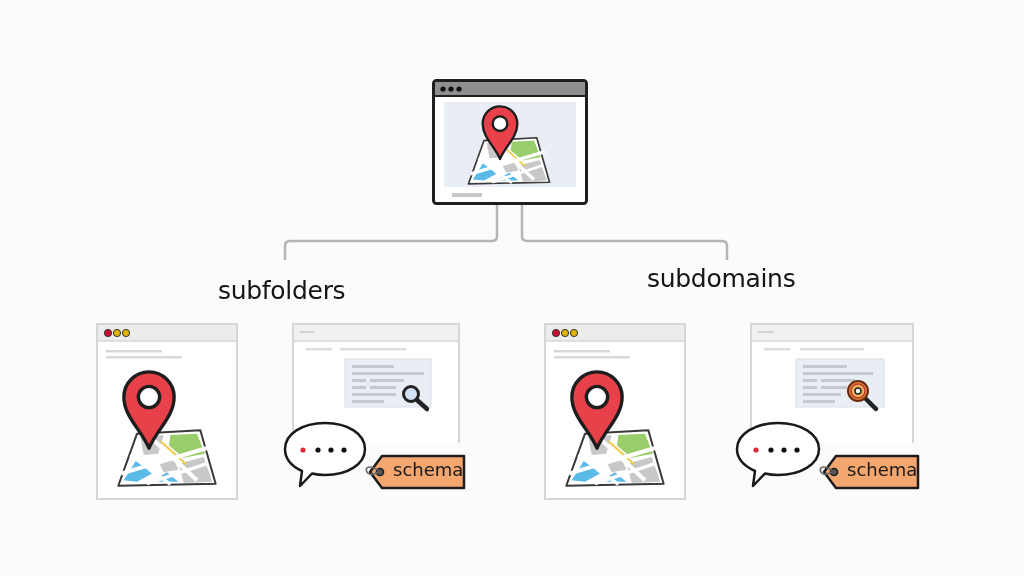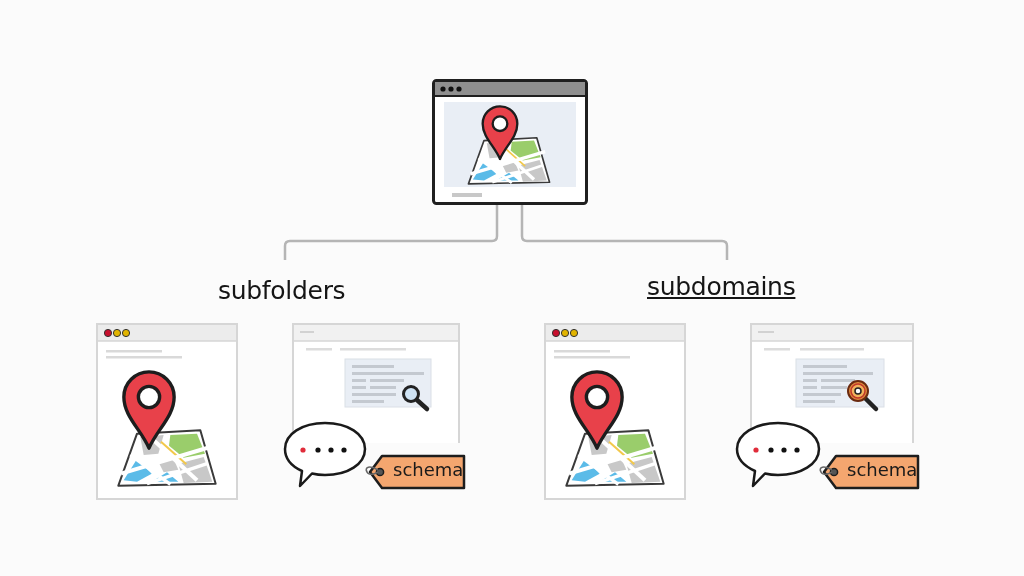--- a/index.html
+++ b/index.html
@@ -63,21 +63,21 @@
       <use href="#pin-sym"></use>
     </svg>
 </div>
 
 <svg class="abs" style="left:0; top:0;" width="1024" height="576">
   <path d="M497 205 V236 Q497 241 492 241 H290 Q285 241 285 246 V260" fill="none" stroke="#b5b5b5" stroke-width="2.5"></path>
   <path d="M522 205 V236 Q522 241 527 241 H722 Q727 241 727 246 V260" fill="none" stroke="#b5b5b5" stroke-width="2.5"></path>
 </svg>
 
 <div class="label" style="left:218px; top:278px;">subfolders</div>
-<div class="label" style="left:647px; top:274px;text-decoration:underline;">subdomains</div>
+<div class="label" style="left:647px; top:266px;">subdomains</div>
 
 <div class="abs" style="left:96px; top:323px; width:142px; height:177px;">
   <svg width="142" height="177">
     <rect x="1" y="1" width="140" height="175" fill="#ffffff" stroke="#d6d6d6" stroke-width="2"></rect>
     <rect x="2" y="2" width="138" height="16" fill="#ececec"></rect>
     <line x1="2" y1="18" x2="140" y2="18" stroke="#d6d6d6" stroke-width="1.5"></line>
     <circle cx="12" cy="10" r="3.6" fill="#c8102e" stroke="#333" stroke-width="1"></circle>
     <circle cx="21" cy="10" r="3.6" fill="#e1b400" stroke="#333" stroke-width="1"></circle>
     <circle cx="30" cy="10" r="3.6" fill="#e1b400" stroke="#333" stroke-width="1"></circle>
     <rect x="10" y="27" width="56" height="2.5" fill="#d9d9d9"></rect>

